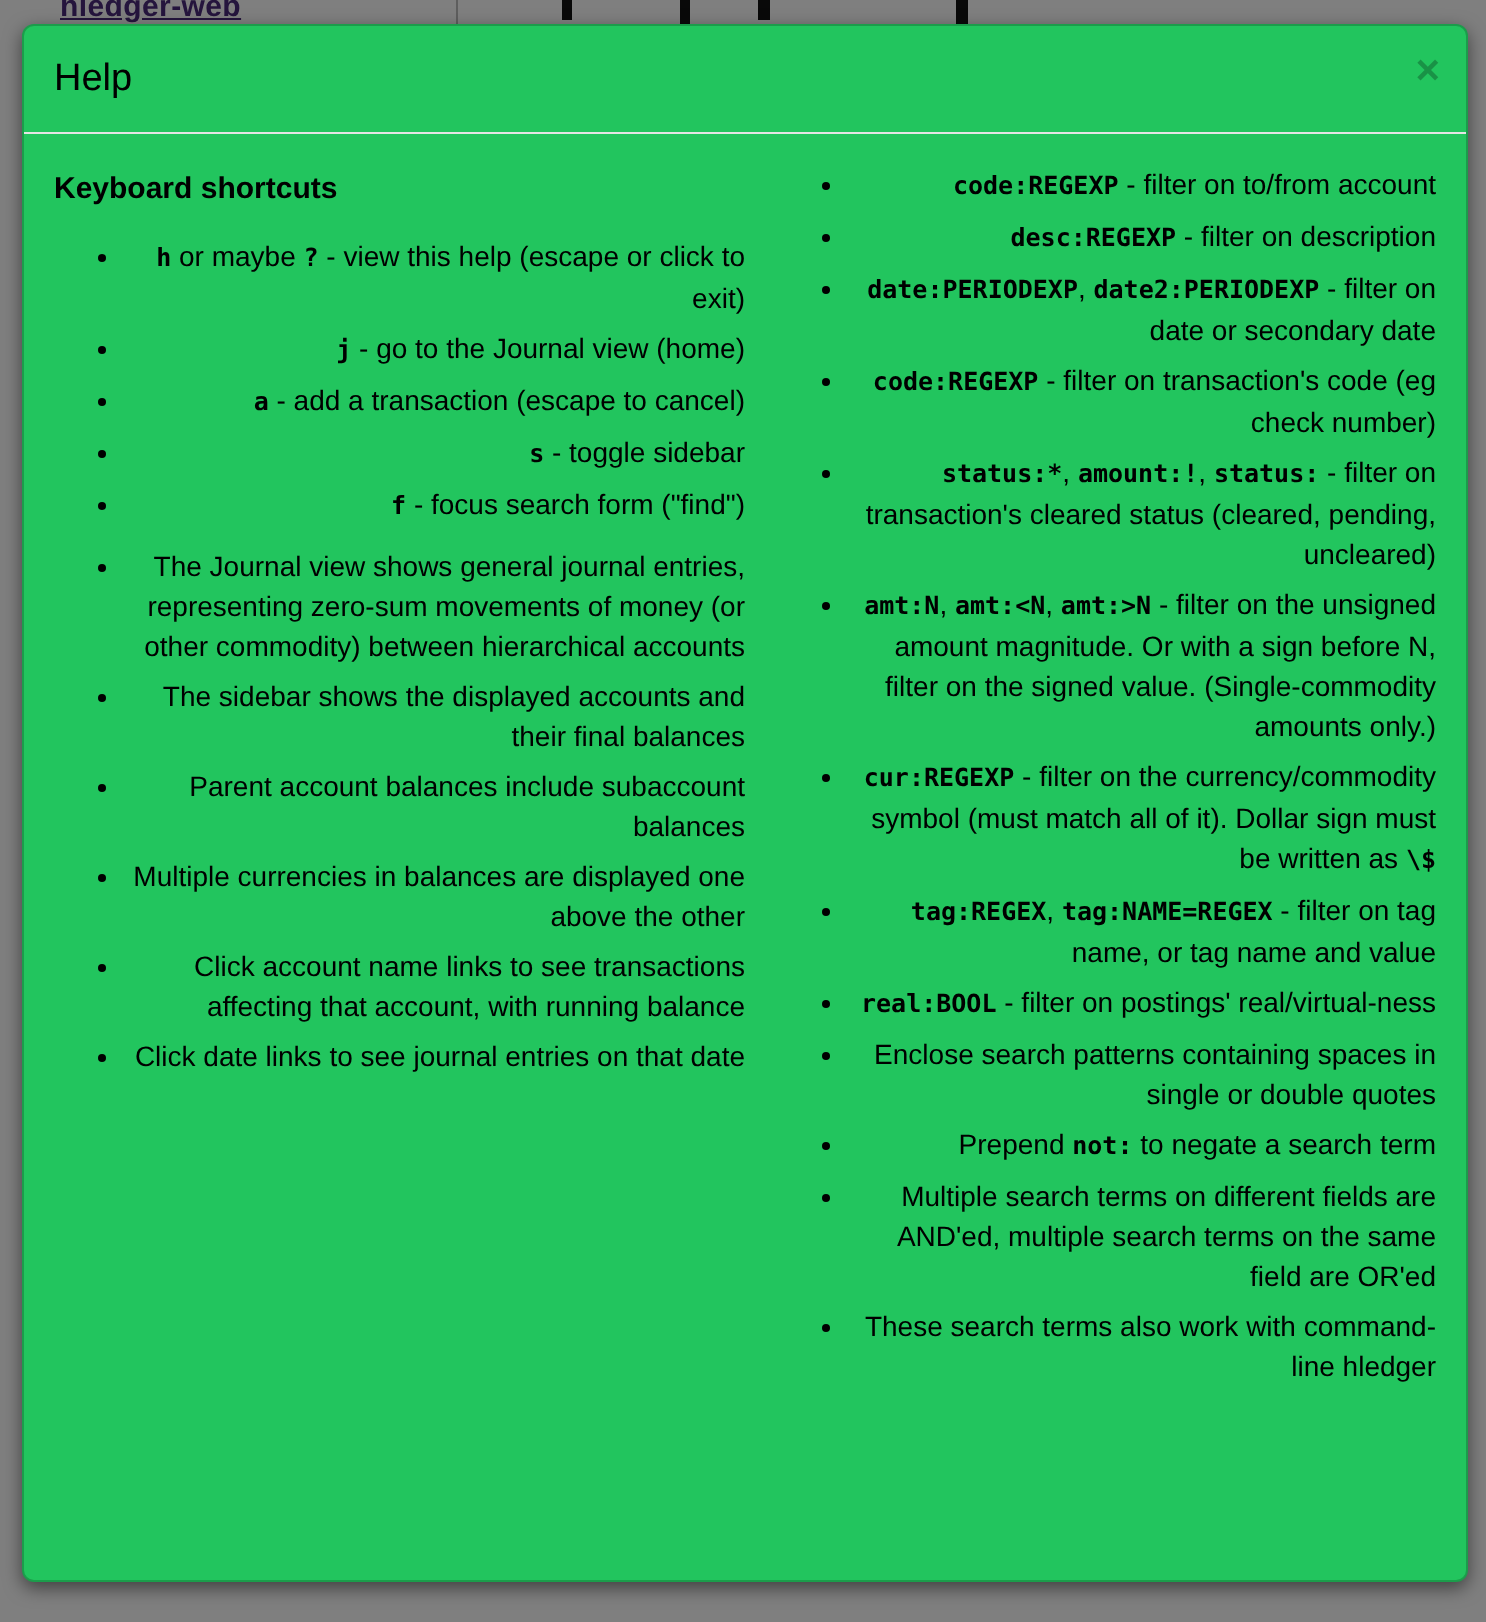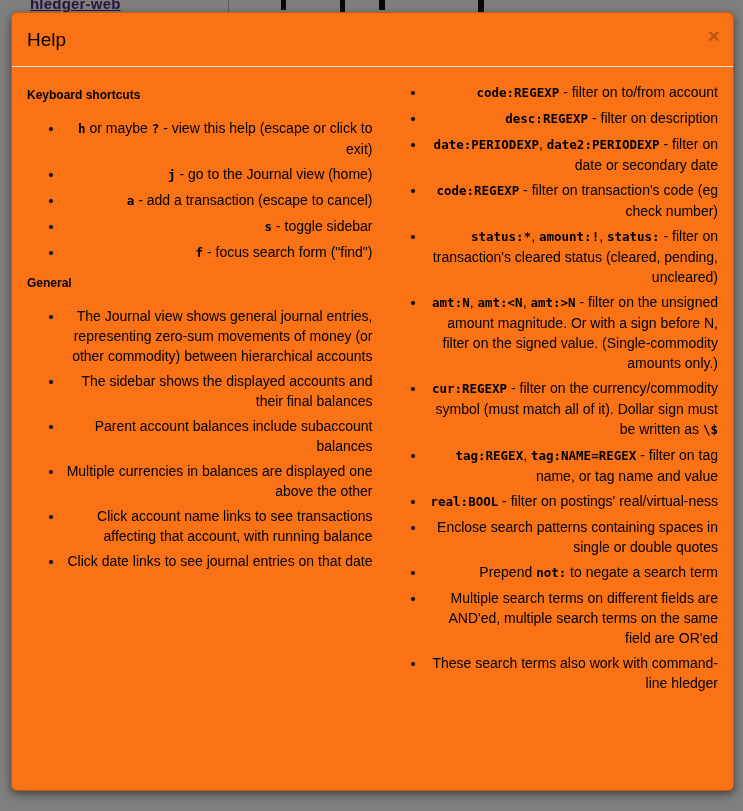--- a/index.html
+++ b/index.html
@@ -36,21 +36,21 @@
   .modal-backdrop {
     position: absolute; inset: 0;
     background: rgba(0,0,0,0.5);
   }
 
   
   .modal-panel {
     position: absolute;
     left: 11px; top: 12px;
     width: 723px; height: 779px;
-    background: #f97316;
+    background: #22c55e;
     border: 1px solid rgba(0,0,0,0.2);
     border-radius: 6px;
     box-shadow: 0 3px 9px rgba(0,0,0,0.5);
     box-sizing: border-box;
     overflow: hidden;
   }
   .modal-header {
     position: relative;
     padding: 14px 15px 13px 15px;
     border-bottom: 1px solid #e5e5e5;
@@ -69,21 +69,21 @@
     color: #000; opacity: 0.25; cursor: pointer;
   }
   .modal-body { padding: 15px; }
 
   .help-row { display: flex; }
   .help-col { width: 50%; box-sizing: border-box; }
   .help-col.right { padding-left: 16px; }
 
   .section-heading {
     display: block;
-    font-size: 12px; font-weight: bold;
+    font-size: 15px; font-weight: bold;
     line-height: 20px;
     margin: 10px 0 13px 0;
   }
   .help-section:first-child .section-heading { margin-top: 3px; }
 
   .help-list {
     margin: 0 0 10px 0;
     padding-left: 37px;
     list-style: disc outside;
   }
@@ -127,21 +127,20 @@
             <b class="section-heading">Keyboard shortcuts</b>
             <ul class="help-list">
               <li><code>h</code> or maybe <code>?</code> - view this help (escape or click to exit)</li>
               <li><code>j</code> - go to the Journal view (home)</li>
               <li><code>a</code> - add a transaction (escape to cancel)</li>
               <li><code>s</code> - toggle sidebar</li>
               <li><code>f</code> - focus search form ("find")</li>
             </ul>
           </div>
           <div class="help-section">
-            <b class="section-heading">General</b>
             <ul class="help-list">
               <li>The Journal view shows general journal entries, representing zero-sum movements of money (or other commodity) between hierarchical accounts</li>
               <li>The sidebar shows the displayed accounts and their final balances</li>
               <li>Parent account balances include subaccount balances</li>
               <li>Multiple currencies in balances are displayed one above the other</li>
               <li>Click account name links to see transactions affecting that account, with running balance</li>
               <li>Click date links to see journal entries on that date</li>
             </ul>
           </div>
         </div>

